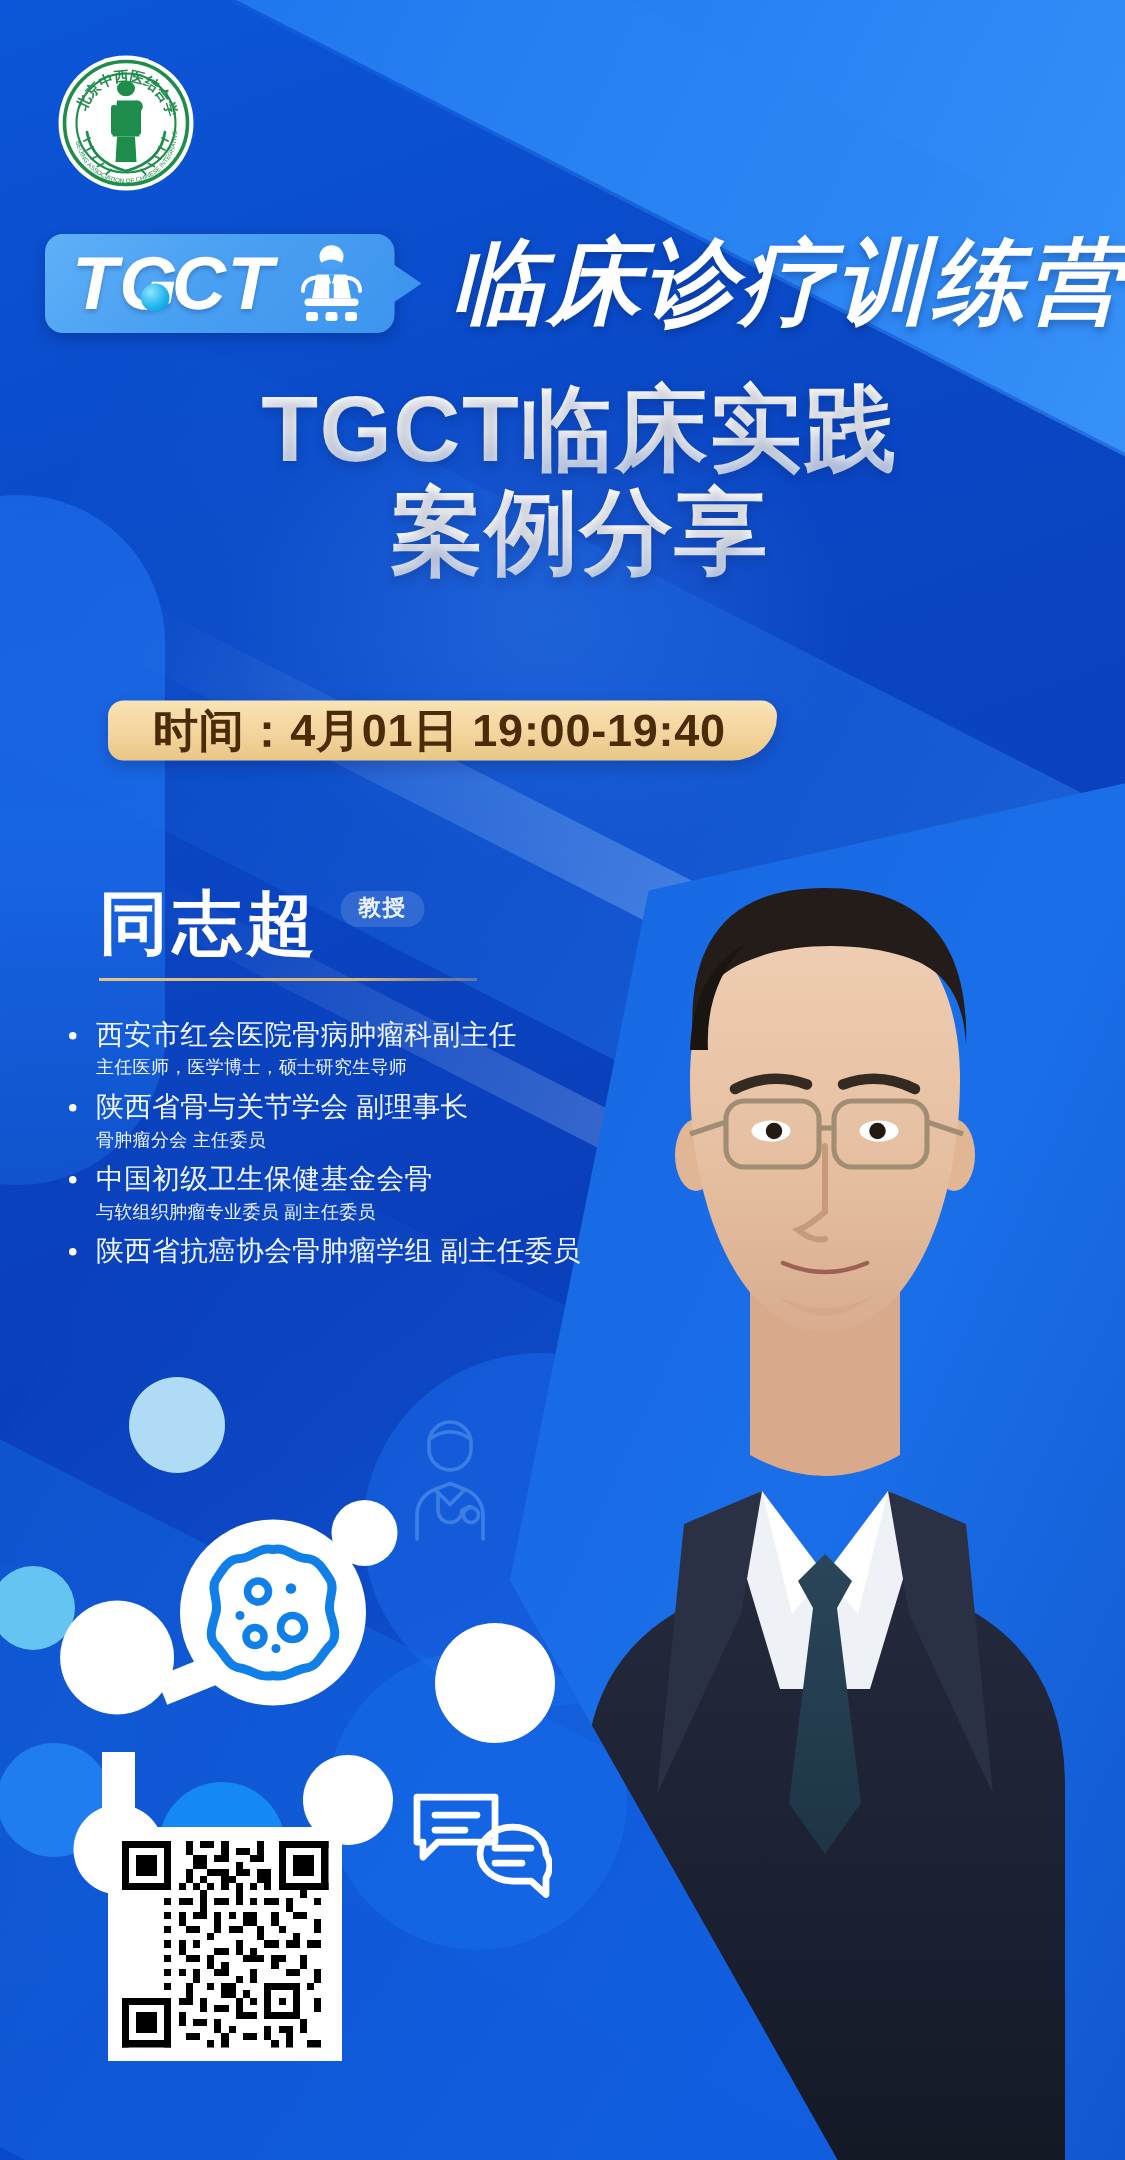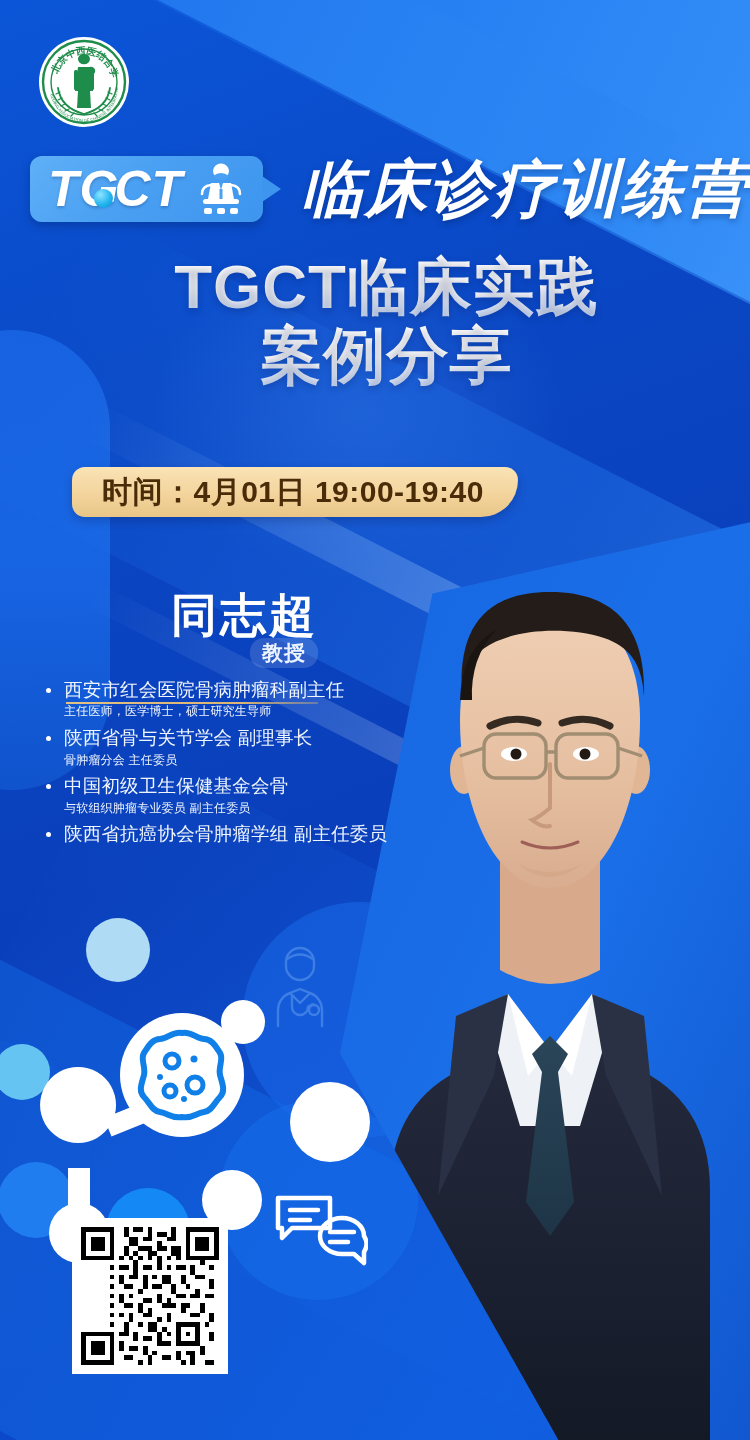--- a/index.html
+++ b/index.html
@@ -181,53 +181,53 @@
     background-clip: text;
     color: transparent;
     text-shadow: 0 3px 7px rgba(0,20,70,.22);
     padding-left: 23px;
   }
 
   
   .time-pill {
     position: absolute;
     left: 72px; top: 467px;
-    height: 50px;
+    height: 40px;
     padding: 0 34px 0 30px;
     display: flex;
     align-items: center;
     border-radius: 14px 14px 40px 14px;
     background: linear-gradient(180deg, #fae3b6 0%, #f3d49c 55%, #e9c687 100%);
     box-shadow: 0 4px 10px rgba(0,15,60,.22);
   }
   .time-text {
     font-size: 30px;
     font-weight: 700;
     color: #4a2c08;
     letter-spacing: .5px;
     white-space: nowrap;
   }
 
   
   .speaker-block { position: absolute; left: 66px; top: 592px; }
-  .speaker-row { display: flex; align-items: flex-end; flex-direction: column; }
+  .speaker-row { display: flex; align-items: flex-end; }
   .speaker-name {
     font-size: 46px;
     font-weight: 700;
     color: #ffffff;
     letter-spacing: 3px;
     line-height: 1;
   }
   .speaker-title-badge {
     margin-left: 14px;
     margin-bottom: 20px;
     padding: 4px 12px 5px;
     border-radius: 14px;
     background: rgba(255,255,255,.14);
-    font-size: 21px;
+    font-size: 15px;
     font-weight: 700;
     color: #eaf3ff;
     letter-spacing: 1px;
     line-height: 1;
   }
   .speaker-divider {
     margin-top: 14px;
     width: 252px; height: 2px;
     background: linear-gradient(90deg, #e4c184 0%, #d9b673 70%, rgba(217,182,115,.35) 100%);
   }

